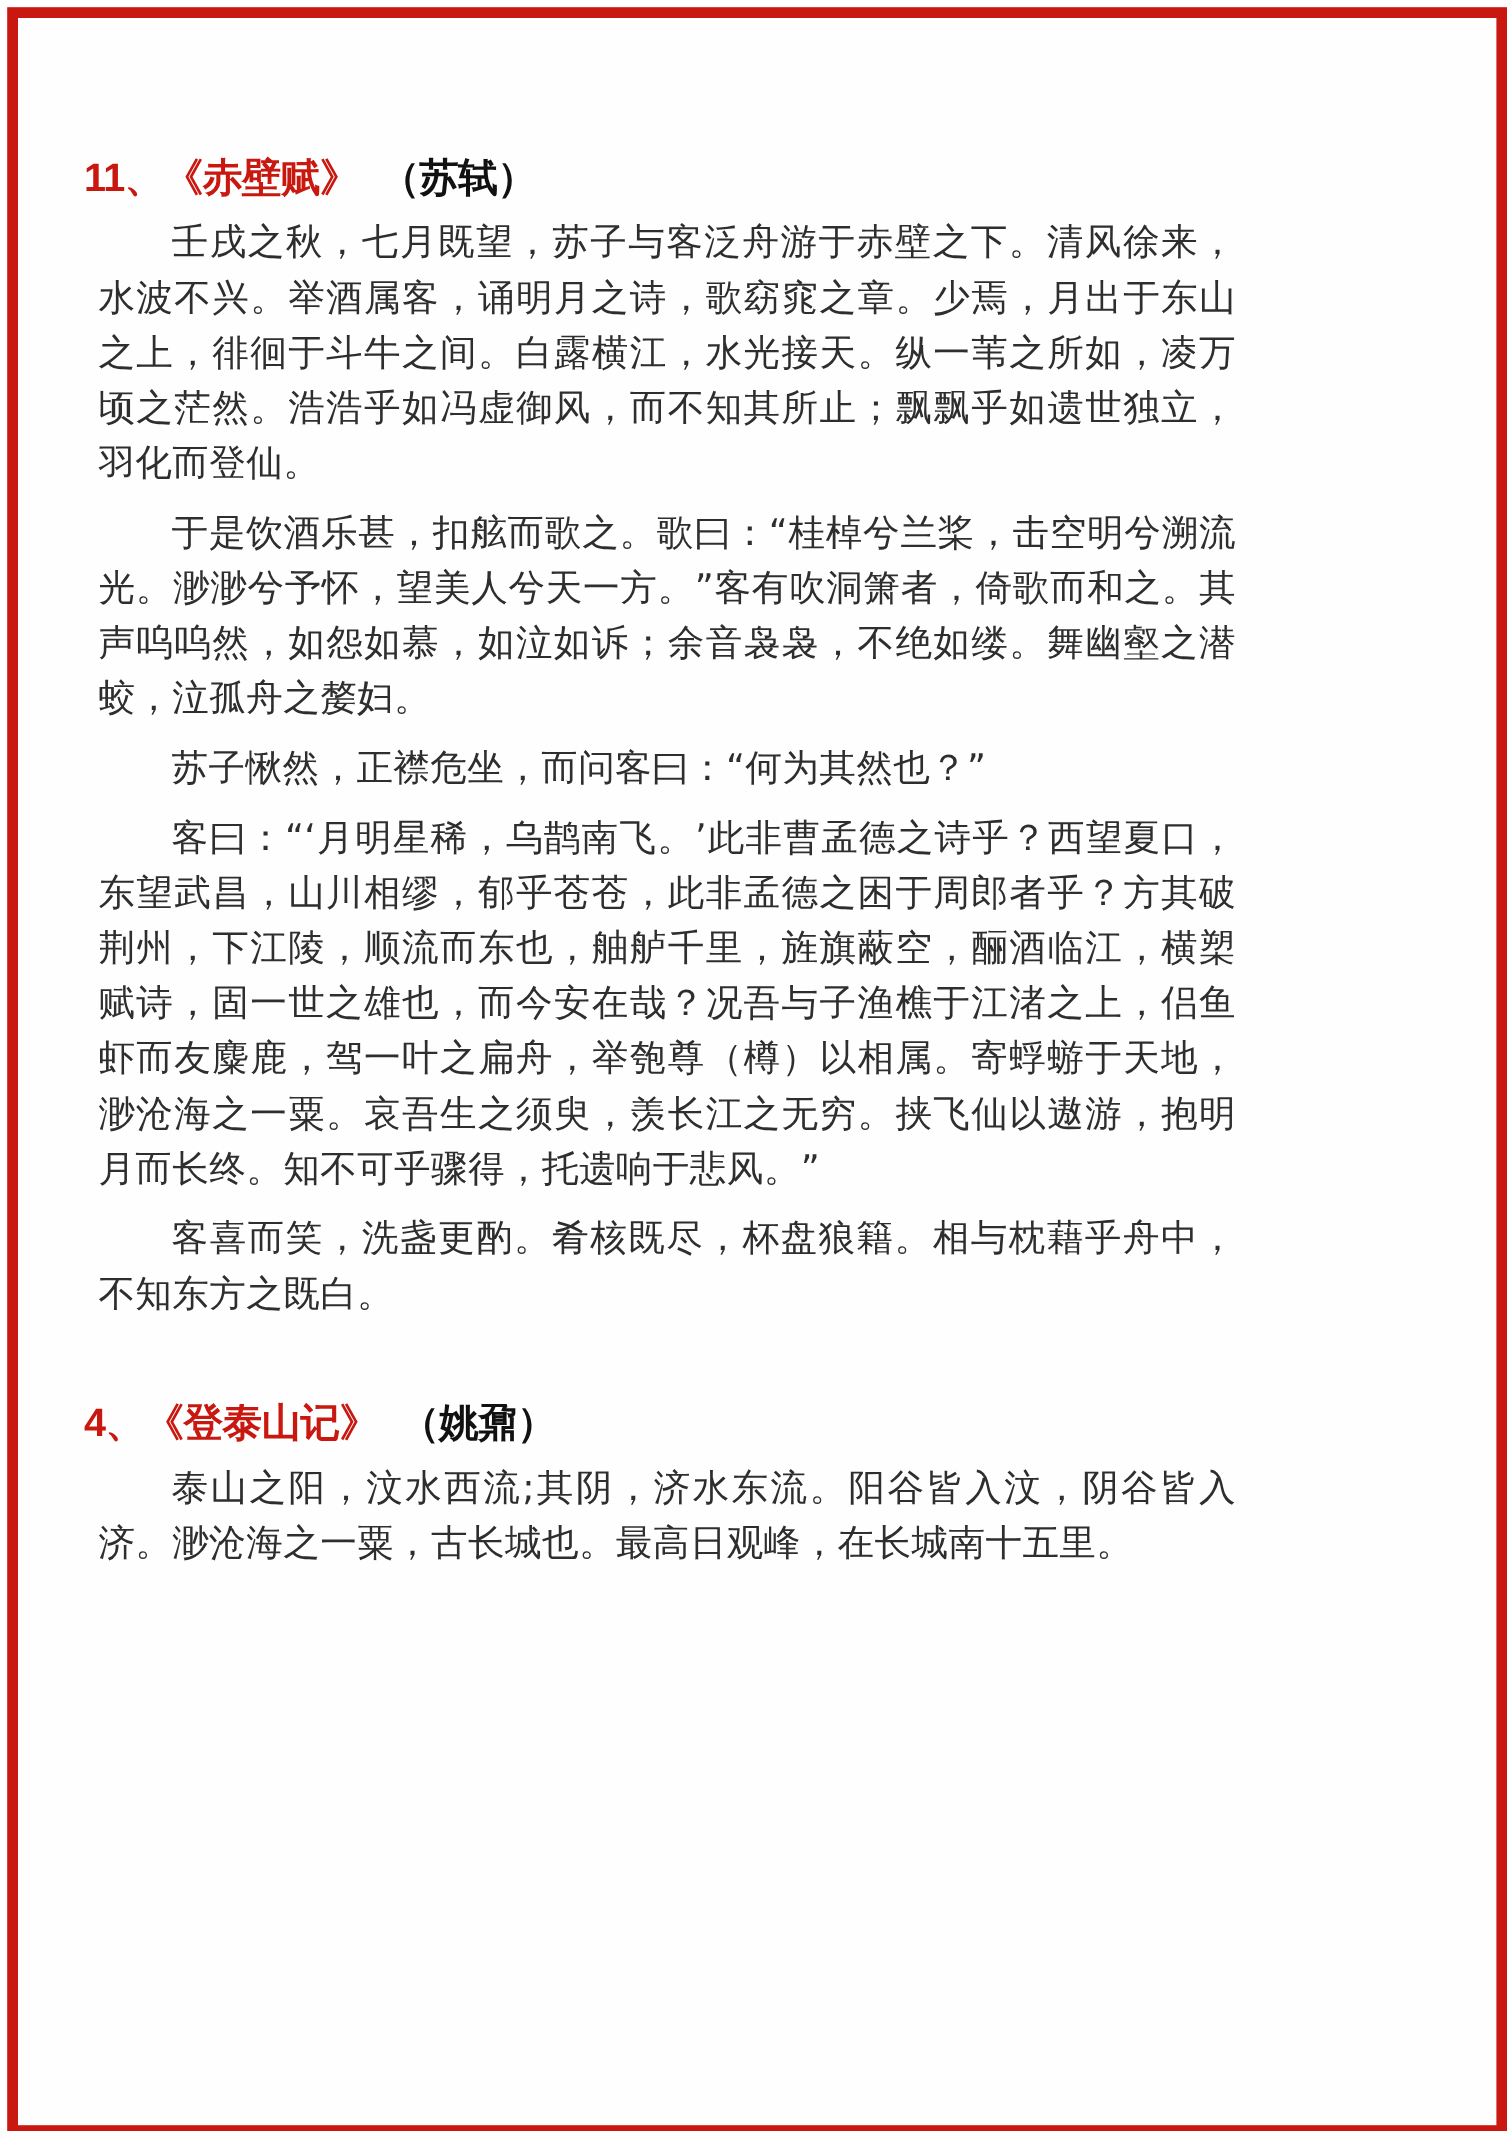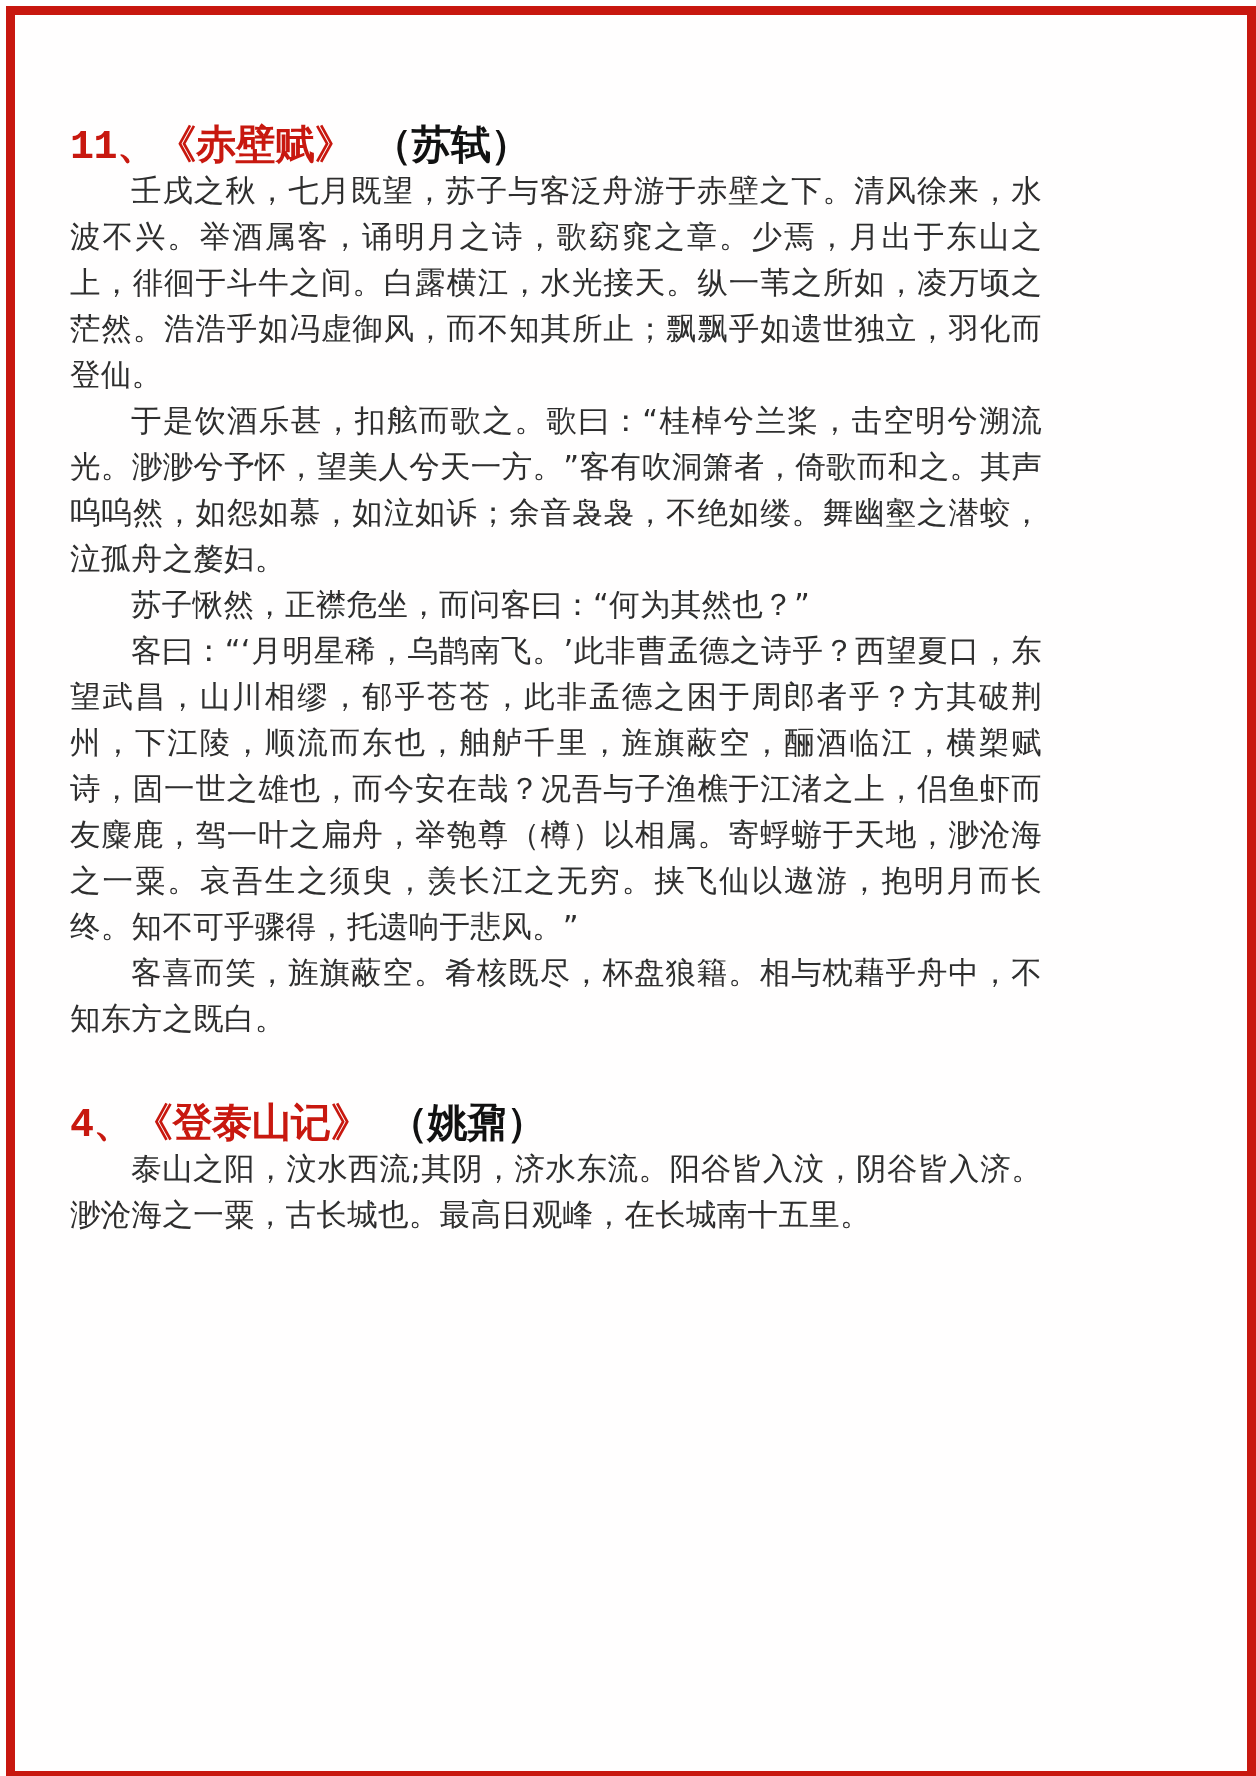--- a/index.html
+++ b/index.html
@@ -7,49 +7,49 @@
   .frame {
     position: absolute; left: 6px; top: 6px; width: 1232px; height: 1756px;
     border: 9px solid #c8180f; background: #fffefe; box-sizing: content-box;
   }
   .content {
     position: absolute; left: 70px; top: 128px; width: 972px;
     font-family: "DejaVu Sans", "Liberation Sans", sans-serif;
     color: #2e2e2e;
   }
   .heading {
-    font-family: Liberation Mono, monospace;
-    font-weight: bold; font-size: 40px; line-height: 40px; height: 40px;
+    font-family: Liberation Sans, sans-serif;
+    font-weight: bold; font-size: 33px; line-height: 40px; height: 40px;
     margin: 0; white-space: nowrap; letter-spacing: -0.5px;
   }
   .heading .num, .heading .title { color: #c8180f; }
   .heading .author { color: #111111; margin-left: 18px; }
   .para {
-    font-size: 30.5px; line-height: 46px; margin: 0;
+    font-size: 30.5px; line-height: 46px; margin: 12px;
     text-align: justify; text-align-last: left;
     text-indent: 61px; letter-spacing: 0.3px;
   }
   .sec2 { margin-top: 64px; }
 </style>
 </head>
 <body>
 
 <div class="frame"></div>
 
 <div class="content">
 
   <section>
     <h2 class="heading">
       <span class="num">11、</span><span class="title">《赤壁赋》</span><span class="author">（苏轼）</span>
     </h2>
     <p class="para">壬戌之秋，七月既望，苏子与客泛舟游于赤壁之下。清风徐来，水波不兴。举酒属客，诵明月之诗，歌窈窕之章。少焉，月出于东山之上，徘徊于斗牛之间。白露横江，水光接天。纵一苇之所如，凌万顷之茫然。浩浩乎如冯虚御风，而不知其所止；飘飘乎如遗世独立，羽化而登仙。</p>
     <p class="para">于是饮酒乐甚，扣舷而歌之。歌曰：“桂棹兮兰桨，击空明兮溯流光。渺渺兮予怀，望美人兮天一方。”客有吹洞箫者，倚歌而和之。其声呜呜然，如怨如慕，如泣如诉；余音袅袅，不绝如缕。舞幽壑之潜蛟，泣孤舟之嫠妇。</p>
     <p class="para">苏子愀然，正襟危坐，而问客曰：“何为其然也？”</p>
     <p class="para">客曰：“‘月明星稀，乌鹊南飞。’此非曹孟德之诗乎？西望夏口，东望武昌，山川相缪，郁乎苍苍，此非孟德之困于周郎者乎？方其破荆州，下江陵，顺流而东也，舳舻千里，旌旗蔽空，酾酒临江，横槊赋诗，固一世之雄也，而今安在哉？况吾与子渔樵于江渚之上，侣鱼虾而友麋鹿，驾一叶之扁舟，举匏尊（樽）以相属。寄蜉蝣于天地，渺沧海之一粟。哀吾生之须臾，羡长江之无穷。挟飞仙以遨游，抱明月而长终。知不可乎骤得，托遗响于悲风。”</p>
-    <p class="para">客喜而笑，旌旗蔽空。肴核既尽，杯盘狼籍。相与枕藉乎舟中，不知东方之既白。</p>
+    <p class="para">客喜而笑，洗盏更酌。肴核既尽，杯盘狼籍。相与枕藉乎舟中，不知东方之既白。</p>
   </section>
 
   <section class="sec2">
     <h2 class="heading">
       <span class="num">4、</span><span class="title">《登泰山记》</span><span class="author">（姚鼐）</span>
     </h2>
     <p class="para">泰山之阳，汶水西流;其阴，济水东流。阳谷皆入汶，阴谷皆入济。渺沧海之一粟，古长城也。最高日观峰，在长城南十五里。</p>
   </section>
 
 </div>

